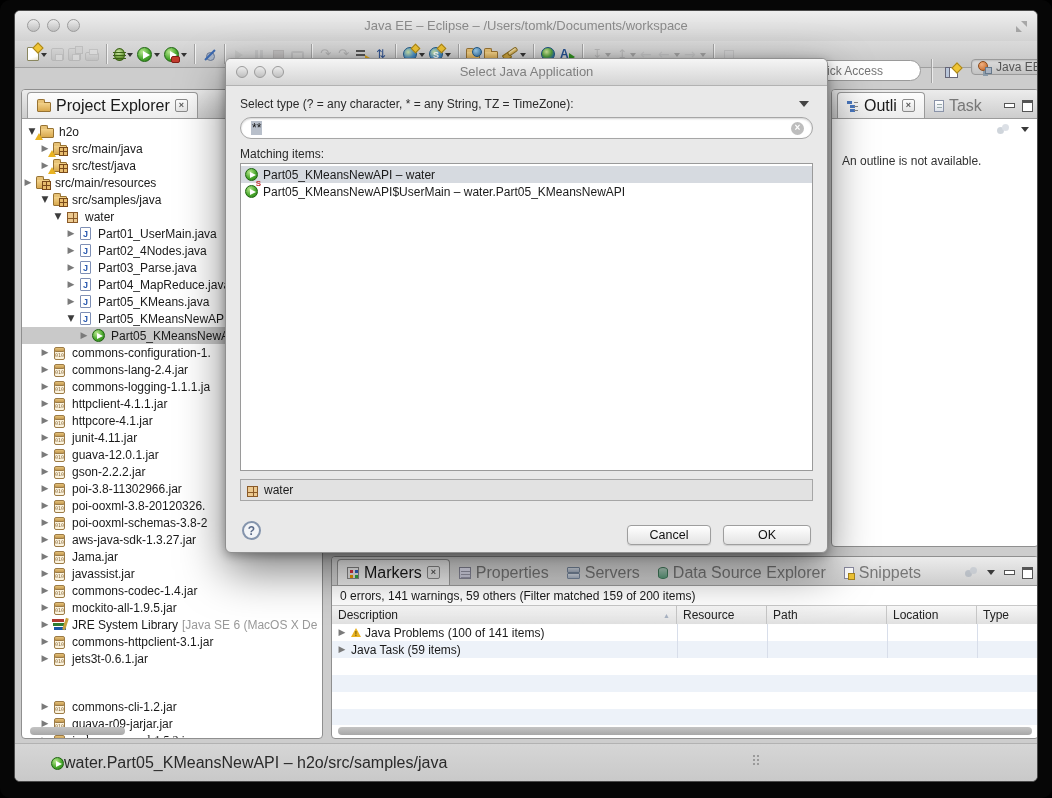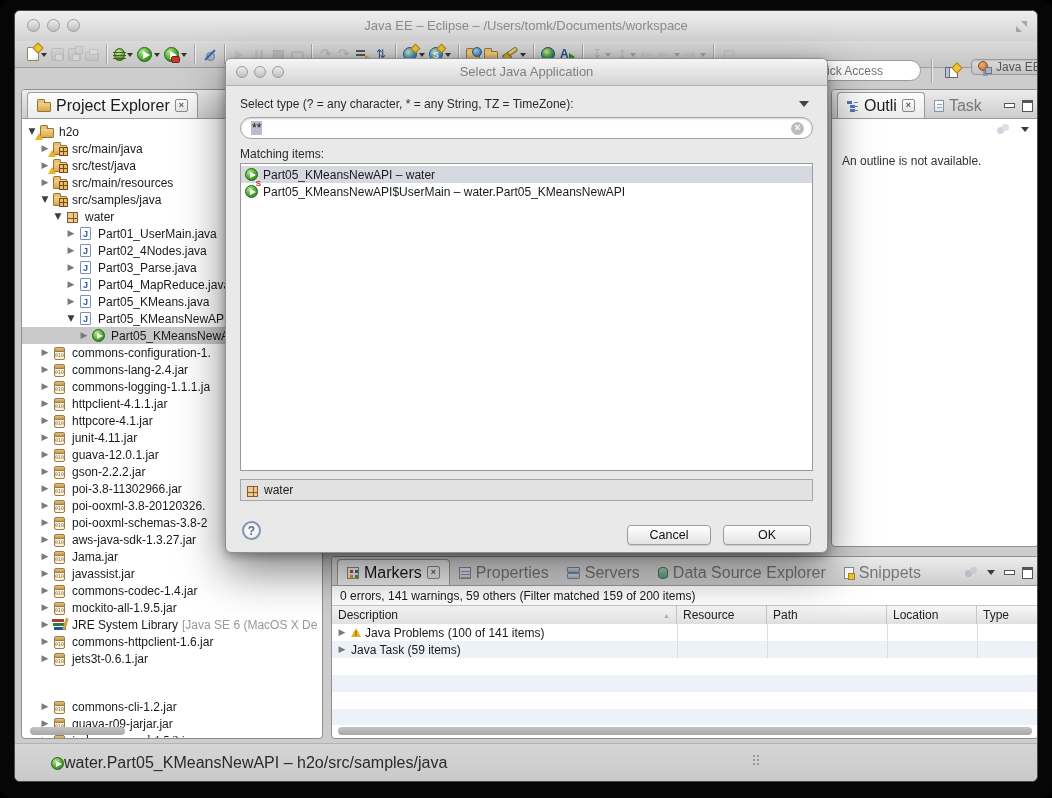--- a/index.html
+++ b/index.html
@@ -377,21 +377,21 @@
             <span class="tlabel">src/main/java</span>
           </div>
           <div class="trow" style="padding-left: 17px;">
             <span class="arr closed"></span>
             <span class="iw">
               <span class="i ic-srcfolder"></span>
               <span class="badge-warn"></span>
             </span>
             <span class="tlabel">src/test/java</span>
           </div>
-          <div class="trow" style="padding-left: 17px;">
+          <div class="trow" style="">
             <span class="arr closed"></span>
             <span class="iw">
               <span class="i ic-srcfolder"></span>
             </span>
             <span class="tlabel">src/main/resources</span>
           </div>
           <div class="trow" style="padding-left: 17px;">
             <span class="arr open"></span>
             <span class="iw">
               <span class="i ic-srcfolder"></span>
@@ -572,21 +572,21 @@
               <span class="i ic-jrelib"></span>
             </span>
             <span class="tlabel">JRE System Library</span>
             <span class="tdetail">[Java SE 6 (MacOS X De</span>
           </div>
           <div class="trow" style="padding-left: 17px;">
             <span class="arr closed"></span>
             <span class="iw">
               <span class="i ic-jar"></span>
             </span>
-            <span class="tlabel">commons-httpclient-1.6.jar</span>
+            <span class="tlabel">commons-httpclient-3.1.jar</span>
           </div>
           <div class="trow" style="padding-left: 17px;">
             <span class="arr closed"></span>
             <span class="iw">
               <span class="i ic-jar"></span>
             </span>
             <span class="tlabel">jets3t-0.6.1.jar</span>
           </div>
           <div class="trow" style="padding-left: 17px; margin-top: 31px;">
             <span class="arr closed"></span>

